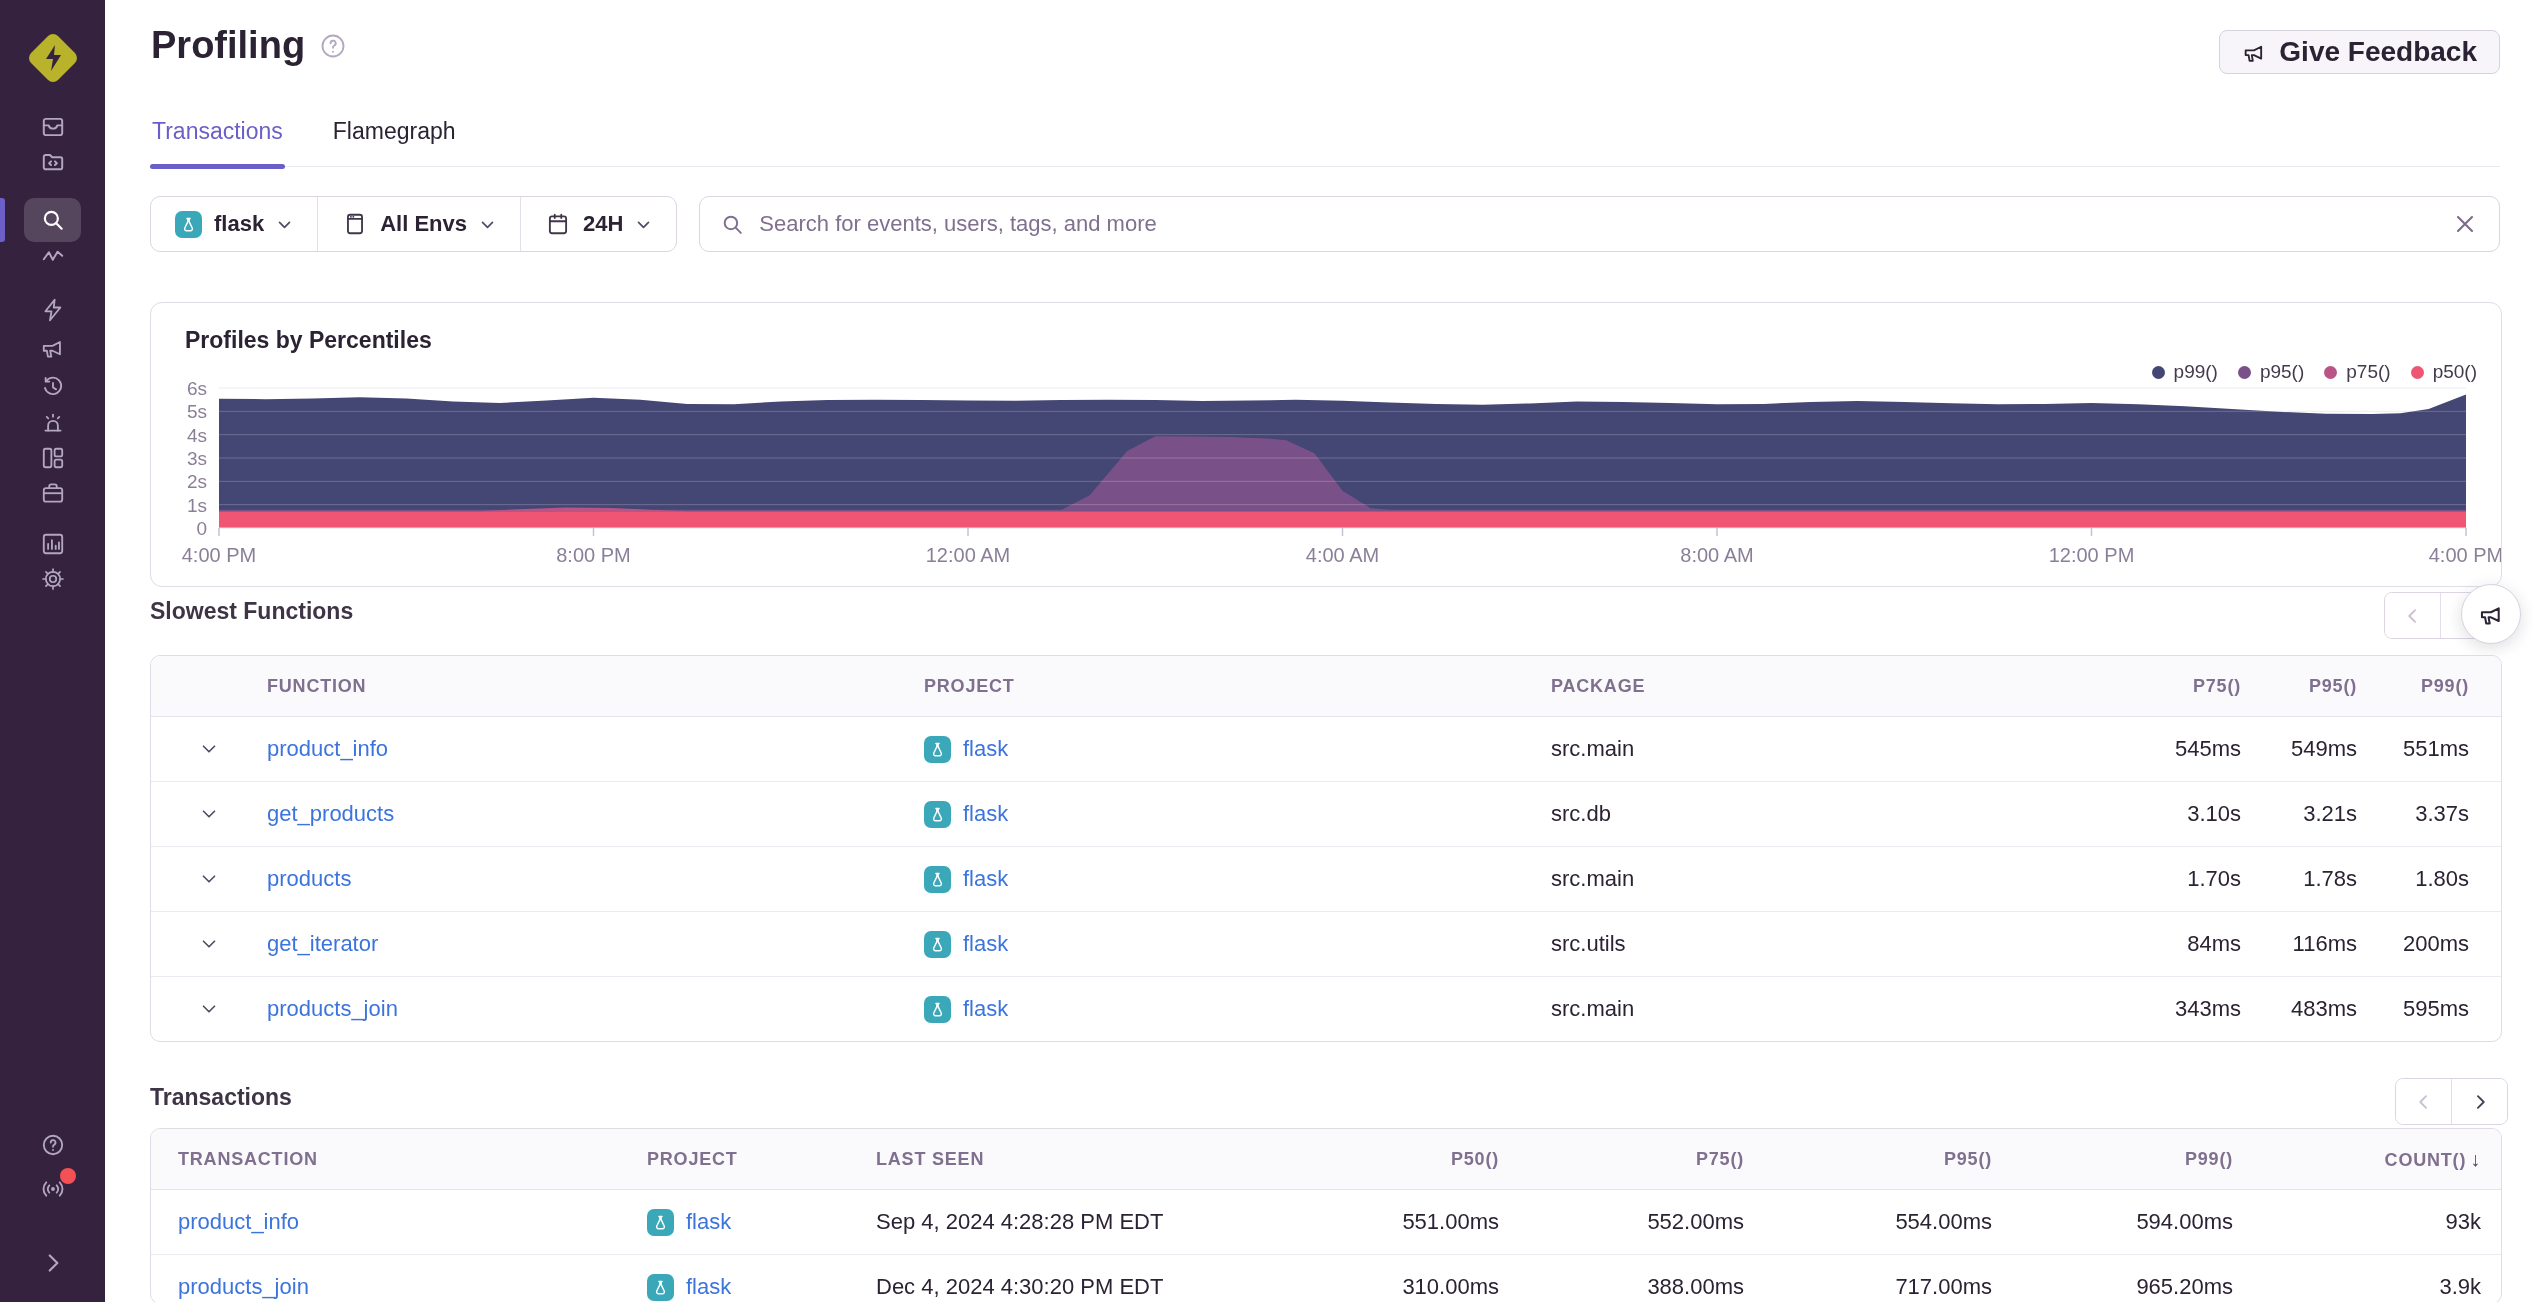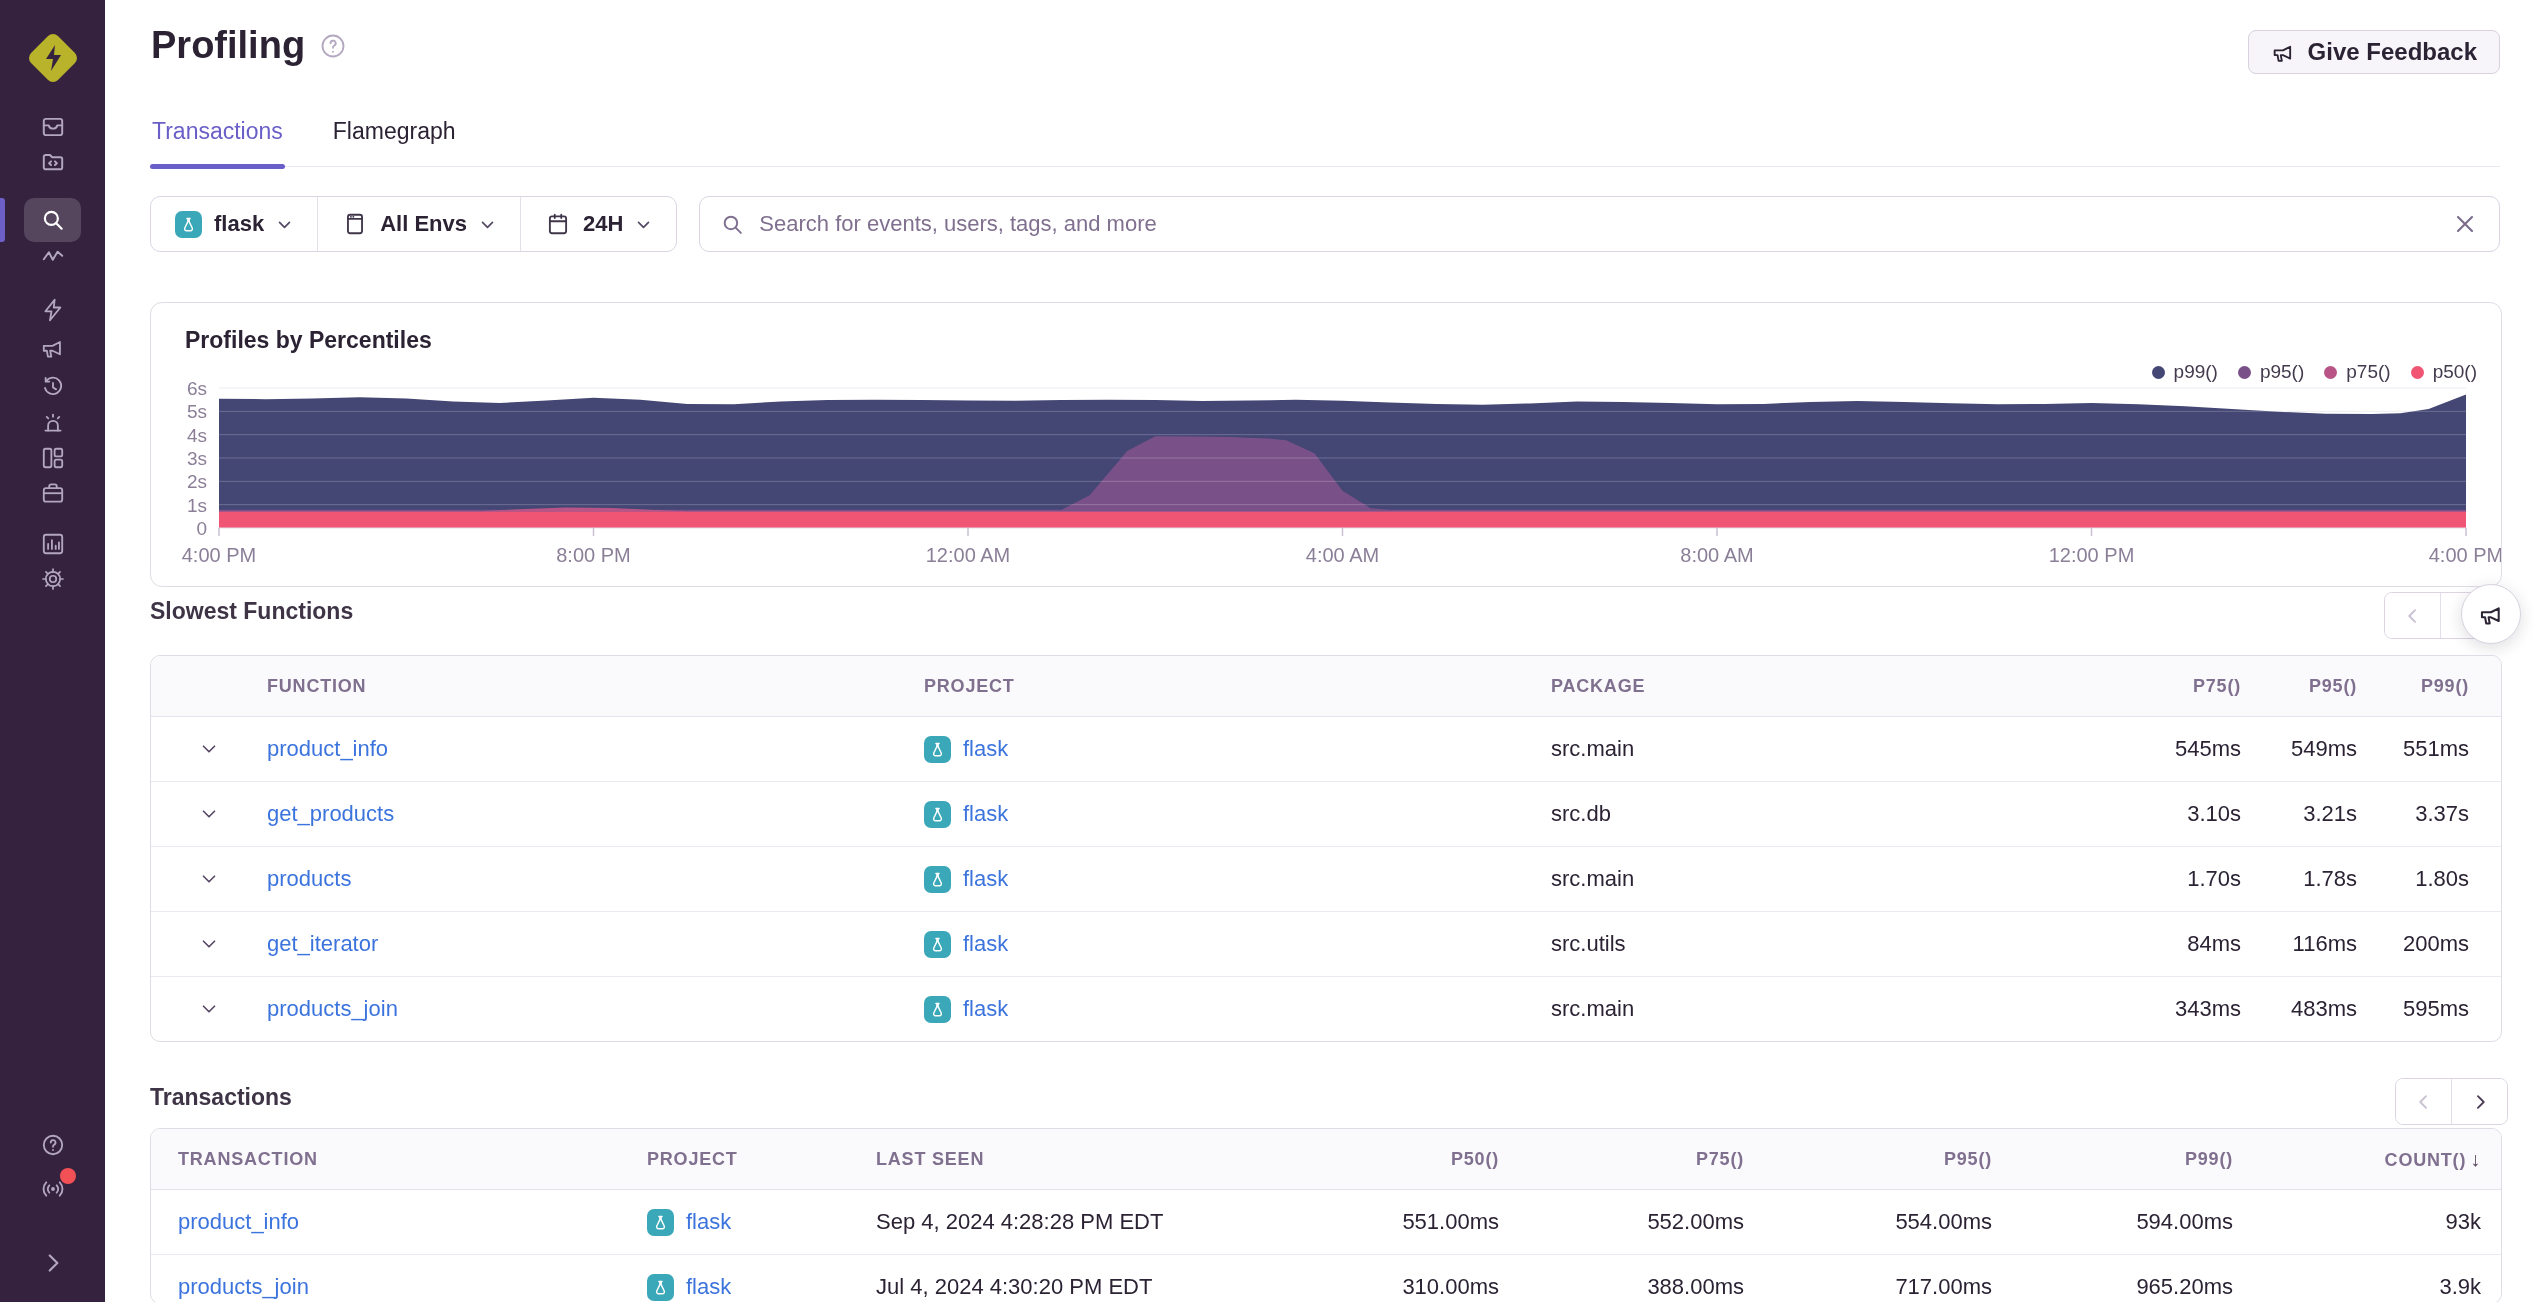--- a/index.html
+++ b/index.html
@@ -16,21 +16,21 @@
                background:rgba(255,255,255,0.16);}
   .active-bar{position:absolute;left:0;top:198px;width:5px;height:44px;background:#6c5fc7;border-radius:0 3px 3px 0;}
   .side-item.active{color:#ffffff;}
   .red-dot{position:absolute;left:60px;top:1168px;width:16px;height:16px;border-radius:50%;background:#f35156;}
 
   
   .page-title{position:absolute;left:151px;top:24px;font-size:38px;font-weight:700;color:#2b2233;
               display:flex;align-items:center;gap:14px;}
   .help-badge{width:28px;height:28px;color:#b4a8c0;}
   .feedback-btn{position:absolute;right:44px;top:30px;height:44px;padding:0 22px;display:flex;align-items:center;gap:12px;
-                background:#f7f5f9;border:1px solid #d8d1de;border-radius:8px;font-size:24px;font-weight:700;color:#2b2233;cursor:pointer;}
+                background:#f7f5f9;border:1px solid #d8d1de;border-radius:8px;font-size:28px;font-weight:700;color:#2b2233;cursor:pointer;}
   .feedback-btn svg{width:25px;height:25px;color:#2b2233;}
 
   .tabs{position:absolute;left:150px;right:44px;top:104px;height:62px;display:flex;gap:46px;
         border-bottom:1px solid #ece8f0;}
   .tab{font-size:23px;padding:14px 2px 0 2px;position:relative;cursor:pointer;color:#2b2233;}
   .tab.active{color:#6a5fc8;}
   .tab.active:after{content:"";position:absolute;left:0;right:0;bottom:-3px;height:5px;border-radius:3px;background:#6a5fc8;}
 
   
   .filter-row{position:absolute;left:150px;right:44px;top:196px;height:56px;display:flex;gap:22px;}
@@ -513,21 +513,21 @@
     <div class="trow tx-grid">
       <div class="tx-first"><span class="fn-link">products_join</span></div>
       <div class="proj-cell">
           <span class="flask-tile">
             <svg viewBox="0 0 24 24" fill="none" stroke="#fff" stroke-width="1.8" stroke-linecap="round" stroke-linejoin="round">
               <path d="M10 4.5h4M11.2 4.5v3.8l-3.9 8.2a2.4 2.4 0 0 0 2.2 3.4h5a2.4 2.4 0 0 0 2.2-3.4l-3.9-8.2V4.5"></path>
             </svg>
           </span>
           <span class="proj-link">flask</span>
         </div>
-      <div>Jul 4, 2024 4:30:20 PM EDT</div>
+      <div>Dec 4, 2024 4:30:20 PM EDT</div>
       <div class="num">310.00ms</div>
       <div class="num">388.00ms</div>
       <div class="num">717.00ms</div>
       <div class="num">965.20ms</div>
       <div class="num tx-count">3.9k</div>
     </div>
   </div>
 
 </div>
 

